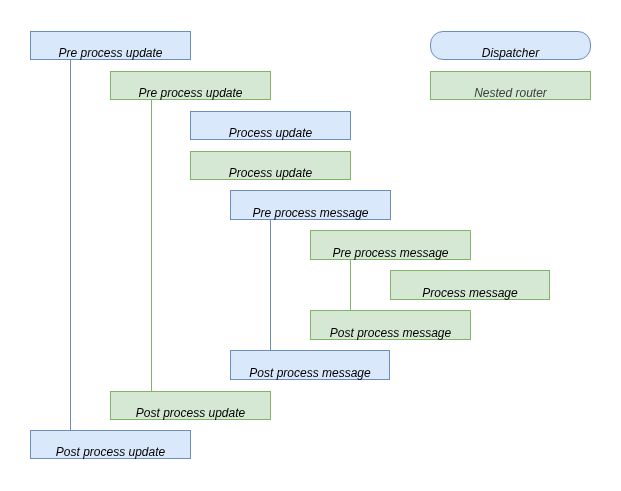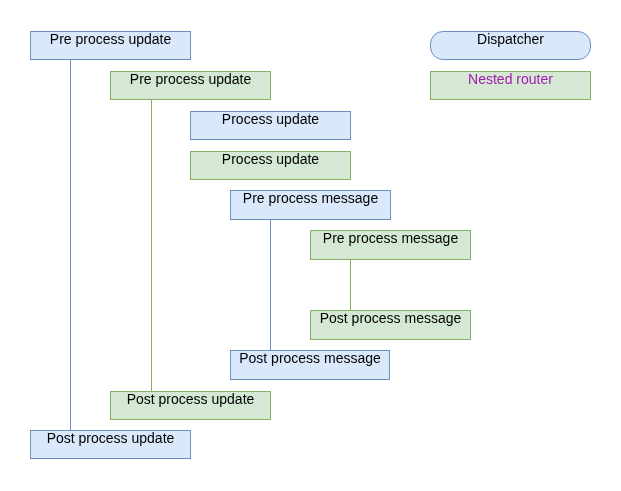--- a/index.html
+++ b/index.html
@@ -17,26 +17,27 @@
     width: 621px;
     height: 491px;
     background: #ffffff;
     overflow: hidden;
   }
   .node {
     position: absolute;
     box-sizing: border-box;
     border: 1px solid #000;
     display: flex;
-    align-items: flex-start;
+    align-items: flex-end;
     justify-content: center;
-    font-size: 14px;
+    font-size: 12px;
     line-height: 1;
     color: #000000;
     white-space: nowrap;
+    font-style: italic;
   }
   .node.blue {
     background: var(--blue-fill, #dae8fc);
     border-color: var(--blue-border, #6c8ebf);
   }
   .node.green {
     background: var(--green-fill, #d5e8d4);
     border-color: var(--green-border, #82b366);
   }
   .connector {
@@ -57,33 +58,36 @@
     <div class="node blue" style="left: 30px; top: 31px; width: 161px; height: 29px;">
     <span class="node-label" style="color: rgb(0, 0, 0);">Pre process update</span>
   </div>
     <div class="node blue" style="left: 430px; top: 31px; width: 161px; height: 29px; border-radius: 13px;">
     <span class="node-label" style="color: rgb(0, 0, 0);">Dispatcher</span>
   </div>
     <div class="node green" style="left: 110px; top: 71px; width: 161px; height: 29px;">
     <span class="node-label" style="color: rgb(0, 0, 0);">Pre process update</span>
   </div>
     <div class="node green" style="left: 430px; top: 71px; width: 161px; height: 29px;">
-    <span class="node-label" style="color: #a21caf;">Nested router</span>
+    <span class="node-label" style="color: #404040;">Nested router</span>
   </div>
     <div class="node blue" style="left: 190px; top: 111px; width: 161px; height: 29px;">
     <span class="node-label" style="color: rgb(0, 0, 0);">Process update</span>
   </div>
     <div class="node green" style="left: 190px; top: 151px; width: 161px; height: 29px;">
     <span class="node-label" style="color: rgb(0, 0, 0);">Process update</span>
   </div>
     <div class="node blue" style="left: 230px; top: 190px; width: 161px; height: 30px;">
     <span class="node-label" style="color: rgb(0, 0, 0);">Pre process message</span>
   </div>
     <div class="node green" style="left: 310px; top: 230px; width: 161px; height: 30px;">
     <span class="node-label" style="color: rgb(0, 0, 0);">Pre process message</span>
+  </div>
+    <div class="node green" style="left: 390px; top: 270px; width: 160px; height: 30px;">
+    <span class="node-label" style="color: rgb(0, 0, 0);">Process message</span>
   </div>
     <div class="node green" style="left: 310px; top: 310px; width: 161px; height: 30px;">
     <span class="node-label" style="color: rgb(0, 0, 0);">Post process message</span>
   </div>
     <div class="node blue" style="left: 230px; top: 350px; width: 160px; height: 30px;">
     <span class="node-label" style="color: rgb(0, 0, 0);">Post process message</span>
   </div>
     <div class="node green" style="left: 110px; top: 391px; width: 161px; height: 29px;">
     <span class="node-label" style="color: rgb(0, 0, 0);">Post process update</span>
   </div>

